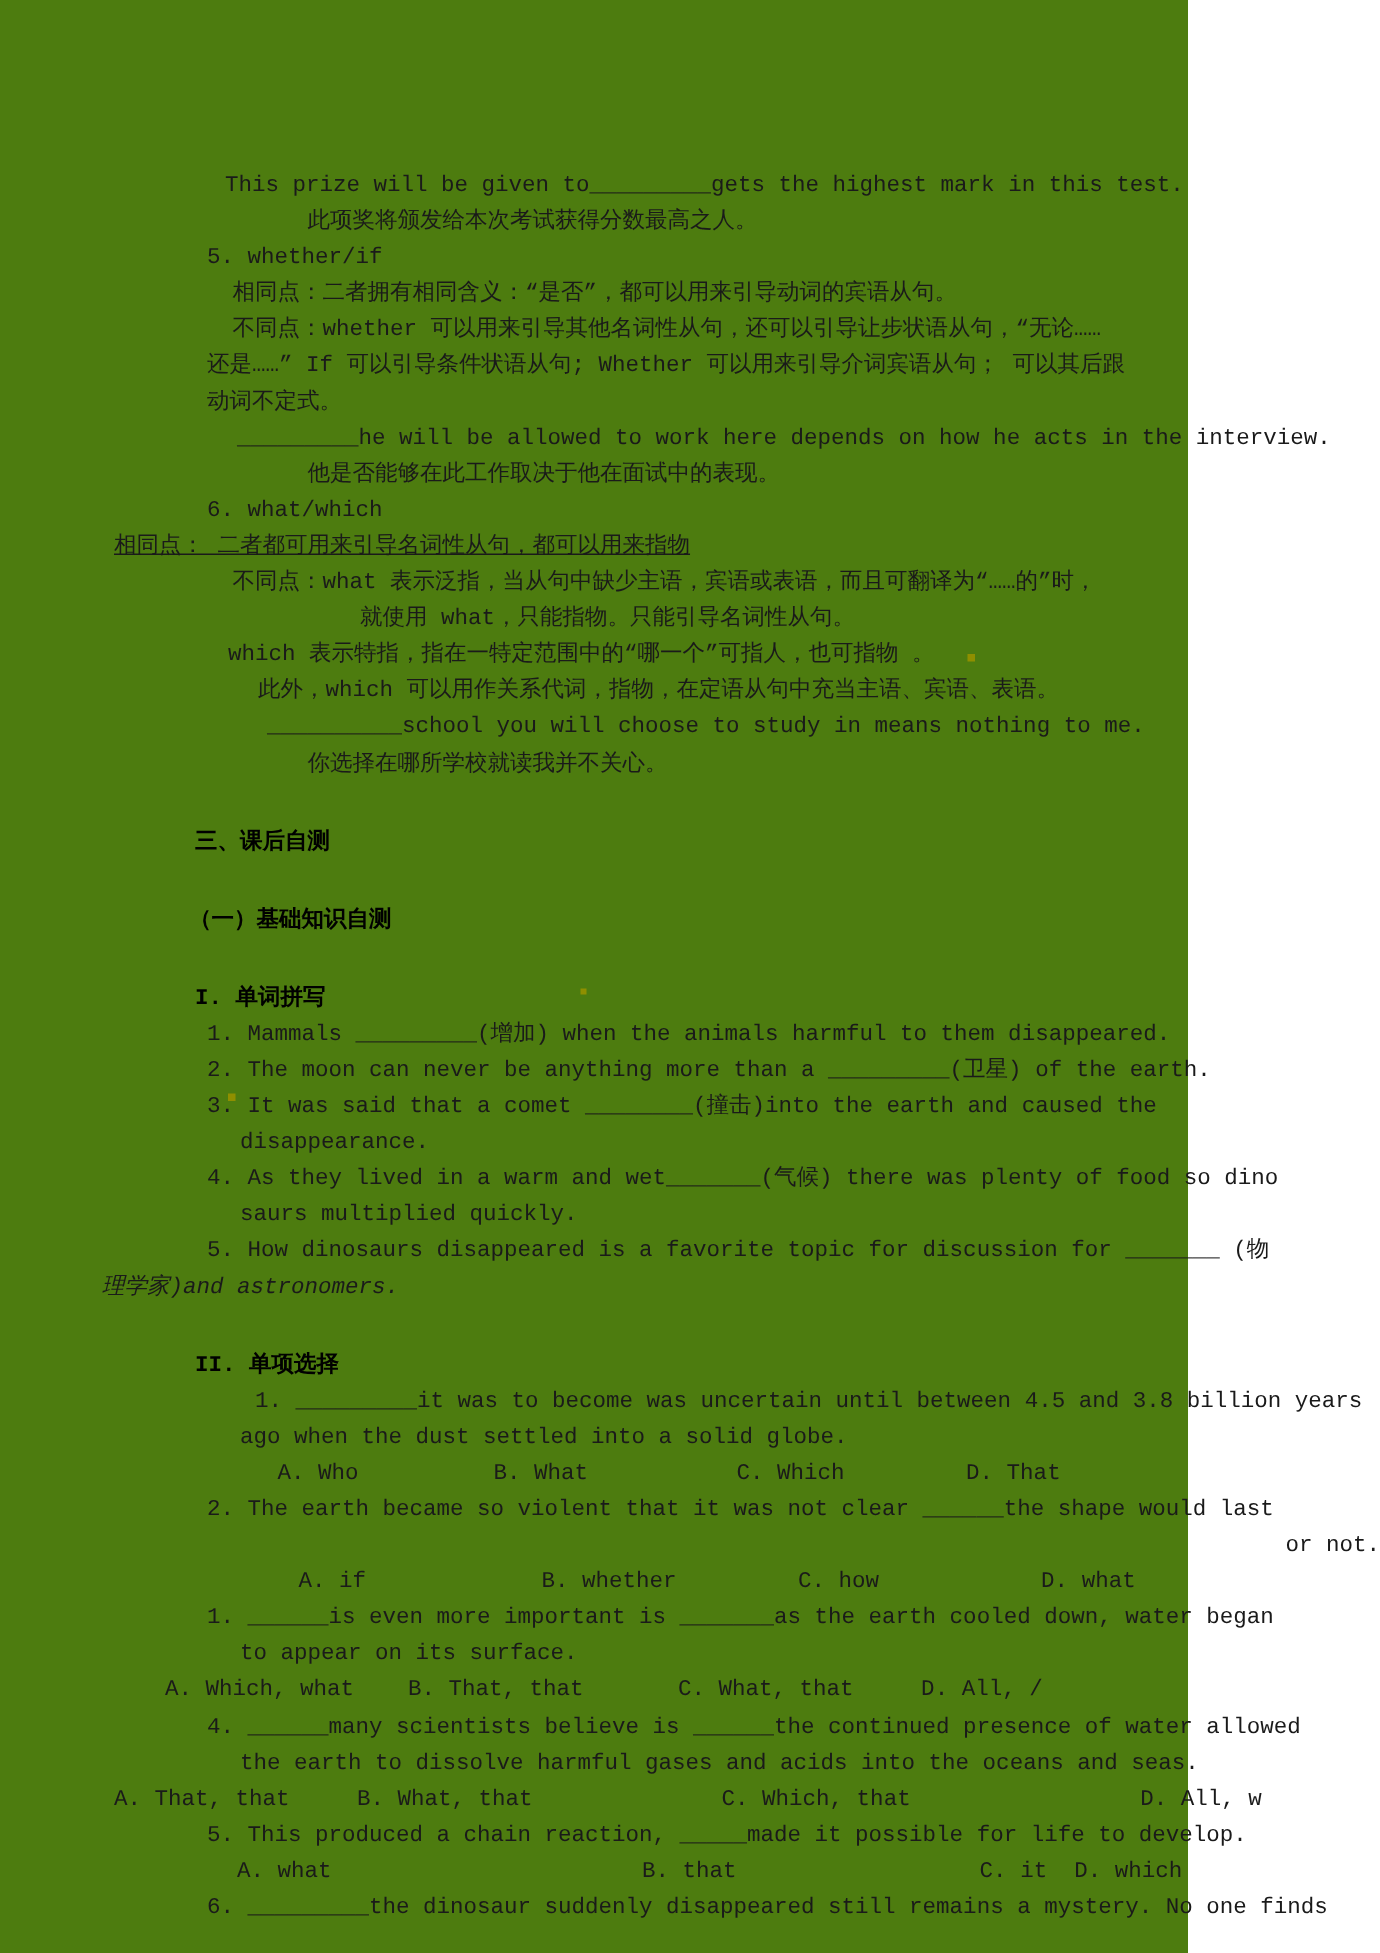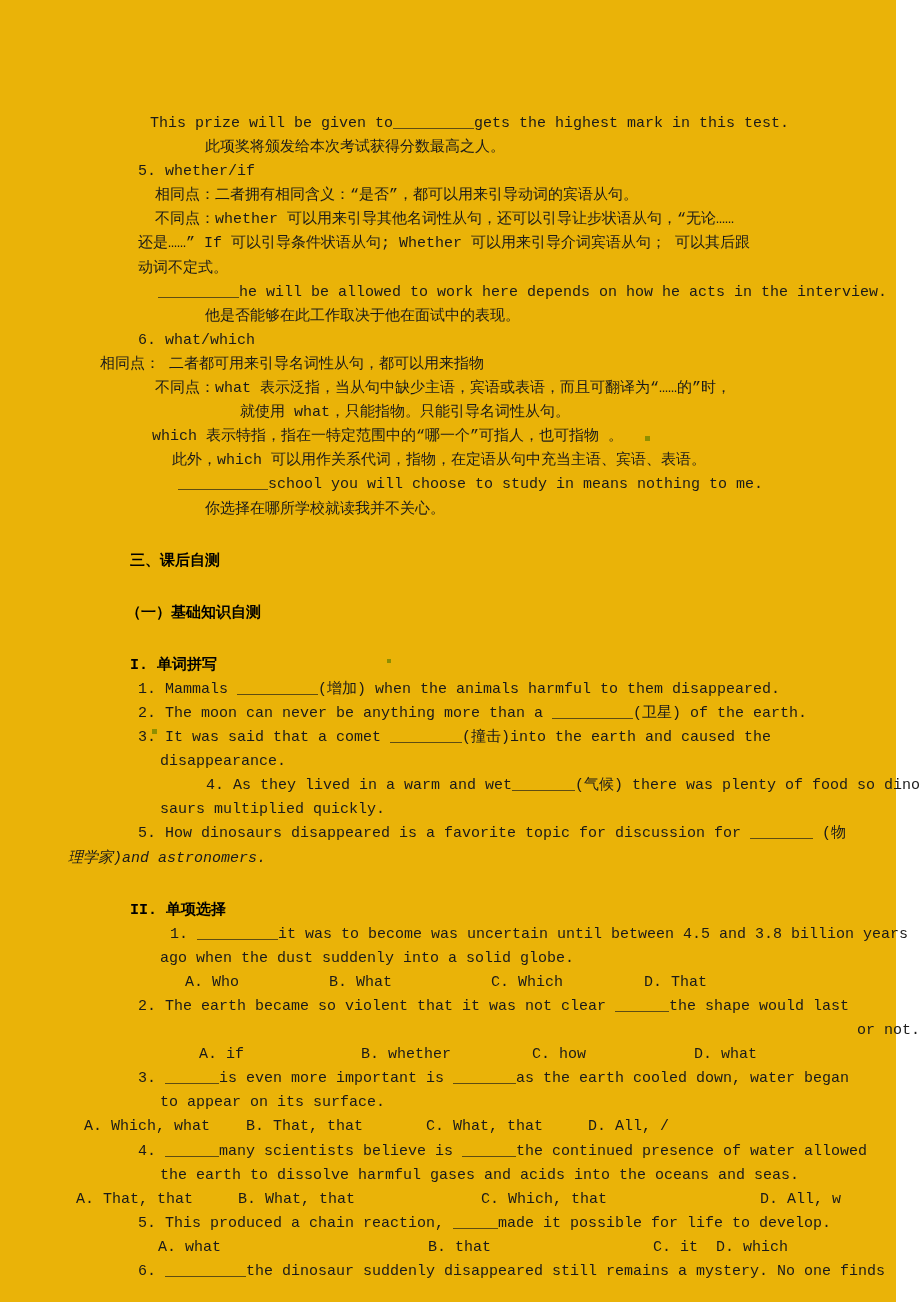--- a/index.html
+++ b/index.html
@@ -5,23 +5,23 @@
   html, body {
     margin: 0;
     padding: 0;
     width: 920px;
     height: 1302px;
     background: #ffffff;
     overflow: hidden;
   }
   .page {
     position: relative;
-    width: 896px;
+    width: 792px;
     height: 1302px;
-    background: #eab308;
+    background: #4d7c0f;
     font-family: "Liberation Mono", "DejaVu Sans Mono", monospace;
     color: #1a1a1a;
   }
   .lines {
     position: absolute;
     top: 112px;
     left: 0;
     width: 920px;
   }
   .line {
@@ -50,48 +50,48 @@
       <div class="line" style="padding-left: 150px;">This prize will be given to_________gets the highest mark in this test.</div>
       <div class="line" style="padding-left: 205px;">此项奖将颁发给本次考试获得分数最高之人。</div>
       <div class="line" style="padding-left: 138px;">5. whether/if</div>
       <div class="line" style="padding-left: 155px;">相同点：二者拥有相同含义：“是否”，都可以用来引导动词的宾语从句。</div>
       <div class="line" style="padding-left: 155px;">不同点：whether 可以用来引导其他名词性从句，还可以引导让步状语从句，“无论……</div>
       <div class="line" style="padding-left: 138px;">还是……” If 可以引导条件状语从句; Whether 可以用来引导介词宾语从句； 可以其后跟</div>
       <div class="line" style="padding-left: 138px;">动词不定式。</div>
       <div class="line" style="padding-left: 158px;">_________he will be allowed to work here depends on how he acts in the interview.</div>
       <div class="line" style="padding-left: 205px;">他是否能够在此工作取决于他在面试中的表现。</div>
       <div class="line" style="padding-left: 138px;">6. what/which</div>
-      <div class="line" style="padding-left: 100px;">相同点： 二者都可用来引导名词性从句，都可以用来指物</div>
+      <div class="line" style="padding-left: 76px; text-decoration: underline;">相同点： 二者都可用来引导名词性从句，都可以用来指物</div>
       <div class="line" style="padding-left: 155px;">不同点：what 表示泛指，当从句中缺少主语，宾语或表语，而且可翻译为“……的”时，</div>
       <div class="line" style="padding-left: 240px;">就使用 what，只能指物。只能引导名词性从句。</div>
       <div class="line" style="padding-left: 152px;">which 表示特指，指在一特定范围中的“哪一个”可指人，也可指物 。</div>
       <div class="line" style="padding-left: 172px;">此外，which 可以用作关系代词，指物，在定语从句中充当主语、宾语、表语。</div>
       <div class="line" style="padding-left: 178px;">__________school you will choose to study in means nothing to me.</div>
       <div class="line" style="padding-left: 205px;">你选择在哪所学校就读我并不关心。</div>
       <div class="line bold" style="padding-left: 130px;">三、课后自测</div>
       <div class="line bold" style="padding-left: 126px;">（一）基础知识自测</div>
       <div class="line bold" style="padding-left: 130px;">I. 单词拼写</div>
       <div class="line" style="padding-left: 138px;">1. Mammals _________(增加) when the animals harmful to them disappeared.</div>
       <div class="line" style="padding-left: 138px;">2. The moon can never be anything more than a _________(卫星) of the earth.</div>
       <div class="line" style="padding-left: 138px;">3. It was said that a comet ________(撞击)into the earth and caused the</div>
       <div class="line" style="padding-left: 160px;">disappearance.</div>
-      <div class="line" style="padding-left: 138px; text-align: right;">4. As they lived in a warm and wet_______(气候) there was plenty of food so dino</div>
+      <div class="line" style="padding-left: 138px;">4. As they lived in a warm and wet_______(气候) there was plenty of food so dino</div>
       <div class="line" style="padding-left: 160px;">saurs multiplied quickly.</div>
       <div class="line" style="padding-left: 138px;">5. How dinosaurs disappeared is a favorite topic for discussion for _______ (物</div>
       <div class="line" style="padding-left: 68px; font-style: italic;">理学家)and astronomers.</div>
       <div class="line bold" style="padding-left: 130px;">II. 单项选择</div>
       <div class="line" style="padding-left: 138px; margin-left: 32px;">1. _________it was to become was uncertain until between 4.5 and 3.8 billion years</div>
-      <div class="line" style="padding-left: 160px;">ago when the dust suddenly into a solid globe.</div>
+      <div class="line" style="padding-left: 160px;">ago when the dust settled into a solid globe.</div>
       <div class="line" style="padding-left: 156px; margin-left: 29px;">A. Who          B. What           C. Which         D. That</div>
       <div class="line" style="padding-left: 138px;">2. The earth became so violent that it was not clear ______the shape would last</div>
       <div class="line" style="padding-left: 108px; text-align: right;">or not.</div>
       <div class="line" style="padding-left: 155px; margin-left: 44px;">A. if             B. whether         C. how            D. what</div>
-      <div class="line" style="padding-left: 138px;">3. ______is even more important is _______as the earth cooled down, water began</div>
+      <div class="line" style="padding-left: 138px;">1. ______is even more important is _______as the earth cooled down, water began</div>
       <div class="line" style="padding-left: 160px;">to appear on its surface.</div>
-      <div class="line" style="padding-left: 84px;">A. Which, what    B. That, that       C. What, that     D. All, /</div>
+      <div class="line" style="padding-left: 110px;">A. Which, what    B. That, that       C. What, that     D. All, /</div>
       <div class="line" style="padding-left: 138px;">4. ______many scientists believe is ______the continued presence of water allowed</div>
       <div class="line" style="padding-left: 160px;">the earth to dissolve harmful gases and acids into the oceans and seas.</div>
       <div class="line" style="padding-left: 76px;">A. That, that     B. What, that              C. Which, that                 D. All, w</div>
       <div class="line" style="padding-left: 138px;">5. This produced a chain reaction, _____made it possible for life to develop.</div>
       <div class="line" style="padding-left: 158px;">A. what                       B. that                  C. it  D. which</div>
       <div class="line" style="padding-left: 138px;">6. _________the dinosaur suddenly disappeared still remains a mystery. No one finds</div>
     </div>
 <span class="speck" style="left: 645px; top: 436px; width: 5px; height: 5px; background: rgb(143, 143, 0);"></span>
     <span class="speck" style="left: 152px; top: 729px; width: 5px; height: 5px; background: rgb(143, 143, 0);"></span>
     <span class="speck" style="left: 387px; top: 659px; width: 4px; height: 4px; background: rgb(143, 143, 0);"></span>

